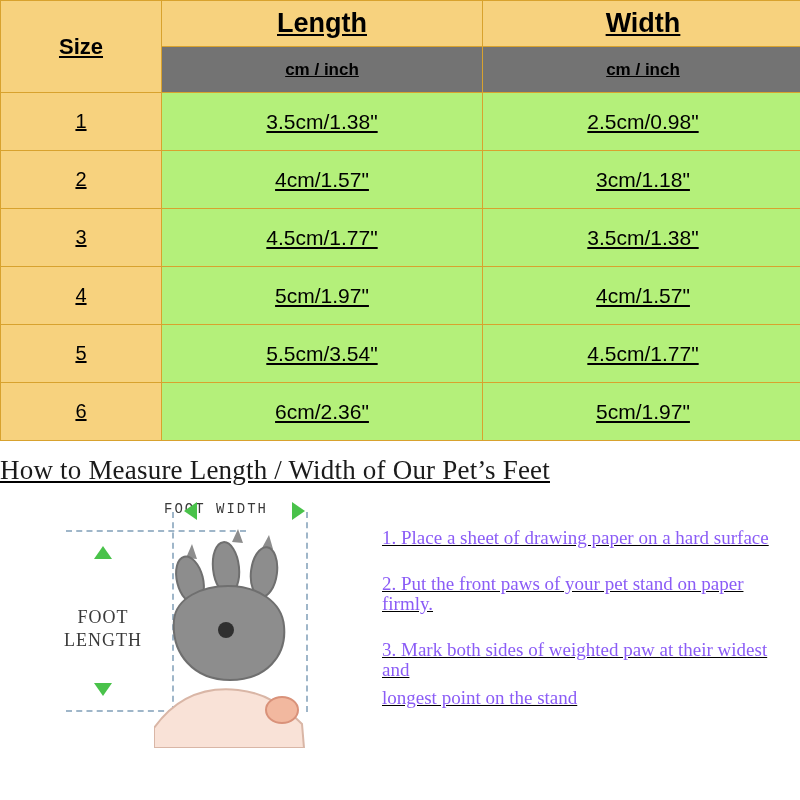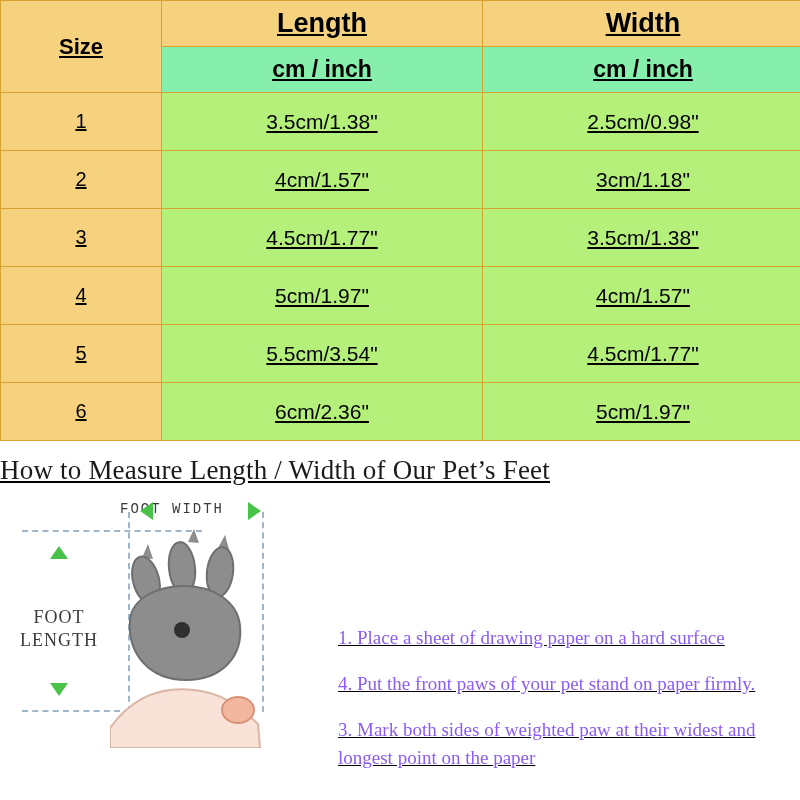--- a/index.html
+++ b/index.html
@@ -34,24 +34,24 @@
     padding: 0;
   }
   .hdr-cell {
     background: #f7d27e;
     font-weight: bold;
     color: #000;
     font-size: 27px;
     height: 45px;
   }
   .hdr-unit {
-    background: #86efac;
+    background: #737373;
     font-weight: bold;
     color: #000;
-    font-size: 23px;
+    font-size: 17px;
     height: 45px;
   }
   .size-col-head {
     background: #f7d27e;
     font-weight: bold;
     font-size: 22px;
     color: #000;
   }
   .size-cell {
     background: #f7d27e;
@@ -77,22 +77,23 @@
   .lower-title {
     text-align: left;
     font-family: "Liberation Serif", serif;
     font-size: 27px;
     color: #1b1b1b;
     padding-top: 14px;
     letter-spacing: 0.2px;
   }
   .lower-body {
     display: flex;
-    align-items: flex-end;
+    align-items: flex-start;
     padding: 12px 0 0 0;
+    margin-left: 44px;
   }
   .diagram {
     position: relative;
     width: 330px;
     height: 270px;
     flex: 0 0 330px;
   }
   .steps {
     flex: 1 1 auto;
     padding: 30px 18px 0 8px;
@@ -263,21 +264,21 @@
             <circle cx="72" cy="102" r="8" fill="#2f2f2f"></circle>
 
             <path d="M0,200 C20,172 48,158 84,162 C112,165 130,178 148,196 L150,220 L0,220 Z" fill="#f9e2d7" stroke="#d9b6a6" stroke-width="2"></path>
             <ellipse cx="128" cy="182" rx="16" ry="13" fill="#f2b89f" stroke="#d9927a" stroke-width="2"></ellipse>
           </svg>
         </div>
       </div>
 
       <div class="steps">
         <div class="step">1. Place a sheet of drawing paper on a hard surface</div>
-        <div class="step">4. Put the front paws of your pet stand on paper firmly.</div>
+        <div class="step">2. Put the front paws of your pet stand on paper firmly.</div>
         <div class="step step-3">3. Mark both sides of weighted paw at their widest and</div>
-        <div class="step step-3b">longest point on the paper</div>
+        <div class="step step-3b">longest point on the stand</div>
       </div>
 
     </div>
   </div>
 
 </div>
 
 </body></html>

